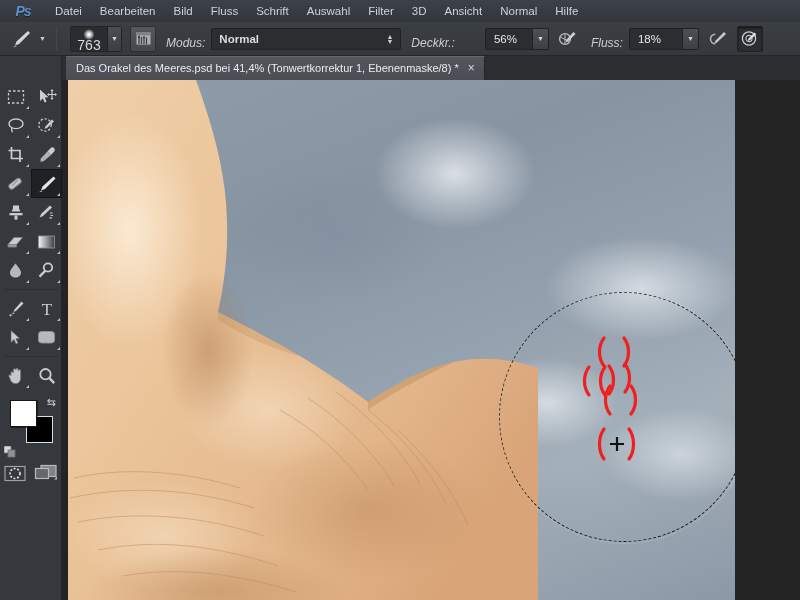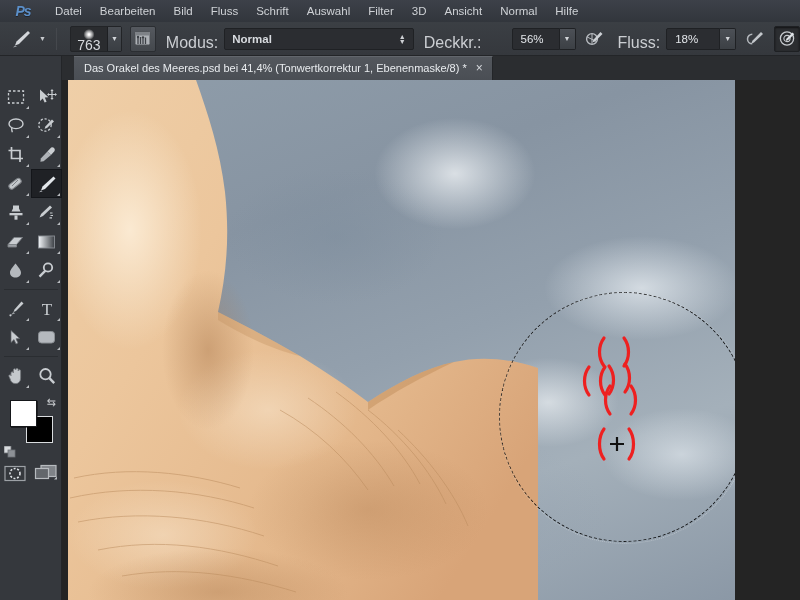--- a/index.html
+++ b/index.html
@@ -70,21 +70,21 @@
     display: flex; align-items: center; justify-content: center;
     color: #d2d5d9; font-size: 7px;
   }
   .panel-btn {
     width: 26px; height: 26px; margin-left: 8px;
     background: linear-gradient(#55595f, #44484d);
     border: 1px solid #2b2e32; border-radius: 2px;
     display: flex; align-items: center; justify-content: center;
   }
   .opt-label {
-    font-size: 16px; color: #cbced2; margin: 8px 6px 0 10px; white-space: nowrap;
+    font-size: 12px; color: #cbced2; margin: 8px 6px 0 10px; white-space: nowrap; font-style: italic;
   }
   .combo {
     height: 22px; background: #2b2d31; border: 1px solid #1f2124;
     border-radius: 2px; display: flex; align-items: center;
     color: #d8dbdf; font-size: 11.5px; padding-left: 7px; font-weight: bold;
   }
   .combo.wide { width: 190px; justify-content: space-between; padding-right: 5px; }
   .stepper { display: flex; flex-direction: column; line-height: 5px;
     font-size: 7px; color: #cdd0d4; padding-right: 2px; }
   .numfield {
@@ -105,21 +105,21 @@
     background: #2b2d30; border: 1px solid #1e2023; border-radius: 2px;
     box-shadow: inset 0 1px 2px rgba(0,0,0,.6);
   }
 
   
   .tabbar {
     position: absolute; left: 62px; top: 56px; width: 738px; height: 24px;
     background: #2b2d30;
   }
   .doc-tab {
-    position: absolute; left: 12px; top: 0; height: 24px;
+    position: absolute; left: 4px; top: 0; height: 24px;
     background: linear-gradient(#53575d, #4a4e54);
     border-right: 1px solid #232528;
     display: flex; align-items: center; padding: 0 9px 1px 10px;
     border-top: 1px solid #62666c;
   }
   .doc-tab-title { font-size: 11px; color: #e9ecef; white-space: nowrap; }
   .doc-tab-close {
     margin-left: 9px; font-size: 12px; color: #d6d9dd; line-height: 10px;
   }
 

